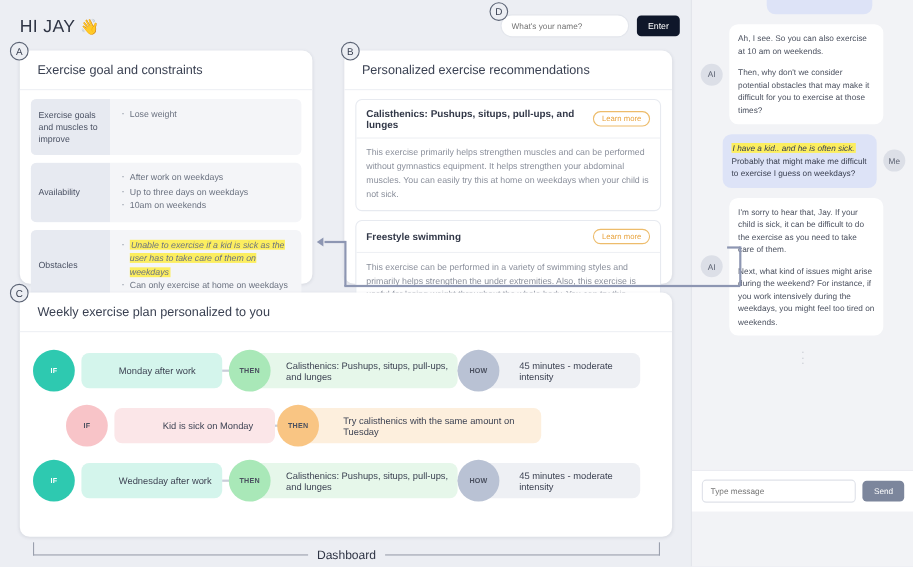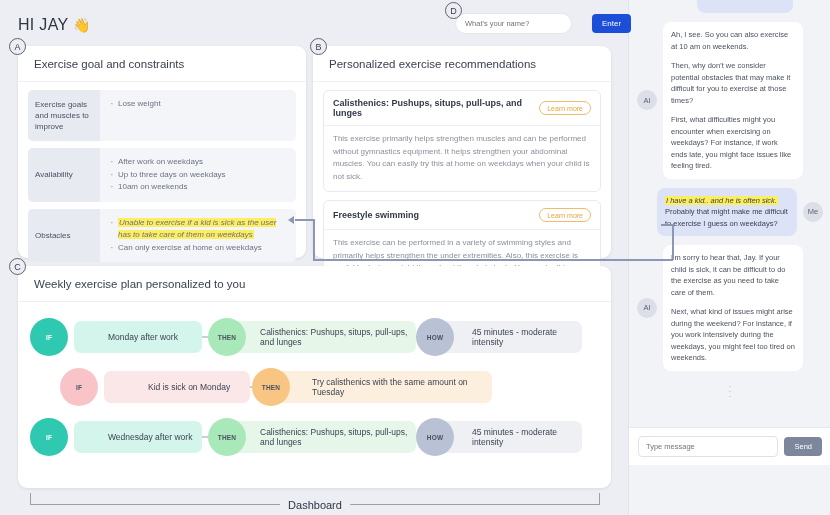--- a/index.html
+++ b/index.html
@@ -25,21 +25,21 @@
   .card {
     position: absolute; background: #ffffff; border-radius: 9px;
     box-shadow: 0 1px 3px rgba(40,50,80,.10);
   }
   .card-title {
     font-size: 11.5px; color: #3a4152; padding: 12px 16px 11px 16px;
     border-bottom: 1px solid #eef0f4;
   }
 
   
-  #panelA { left: 18px; top: 46px; width: 288px; height: 212px; }
+  #panelA { left: 18px; top: 46px; width: 266px; height: 212px; }
   .ctable { padding: 8px 10px 0 10px; }
   .crow { display: flex; border-radius: 5px; overflow: hidden; margin-bottom: 7px; background: #f4f5f8; }
   .clabel {
     width: 72px; flex: 0 0 72px; background: #e7eaf1; color: #4a5163;
     font-size: 8px; line-height: 11px; padding: 9px 7px; display: flex; align-items: center;
   }
   .cbody { flex: 1; padding: 8px 9px; }
   .cbody ul { list-style: none; }
   .cbody li {
     font-size: 8px; line-height: 12.5px; color: #6b7280; position: relative; padding-left: 9px;
@@ -130,28 +130,28 @@
     font-size: 7.5px; color: #9aa0ac; padding: 5px 7px; font-family: inherit;
   }
   .send-btn {
     background: #7c869c; color: #fff; font-size: 7.5px; border: none; border-radius: 4px;
     padding: 5px 10px; font-family: inherit;
   }
 
   
   .name-bar {
     position: absolute; left: 455px; top: 12px; width: 158px; height: 23px;
-    display: flex; align-items: center; gap: 20px; z-index: 15;
+    display: flex; align-items: center; gap: 7px; z-index: 15;
   }
   .name-input {
     flex: 1; border: 1px solid #e3e6ec; border-radius: 11px; background: #fff;
     font-size: 7.5px; color: #a2a8b4; padding: 5px 9px; font-family: inherit;
   }
   .enter-btn {
-    background: #1d4ed8; color: #fff; font-size: 8px; border: none; border-radius: 4px;
+    background: #0f172a; color: #fff; font-size: 8px; border: none; border-radius: 4px;
     padding: 5px 10px; font-family: inherit;
   }
 
   
   .link { position: absolute; background: #8d96b2; z-index: 12; }
   .arrowhead {
     position: absolute; width: 0; height: 0;
     border-top: 4px solid transparent; border-bottom: 4px solid transparent;
     border-right: 6px solid #8d96b2; z-index: 12;
   }
@@ -310,21 +310,20 @@
   <div class="chatpanel">
     <div class="chat-scroll">
 
       <div class="clipped"></div>
 
       <div class="msg ai">
         <div class="avatar">AI</div>
         <div class="bubble ai">
           <p>Ah, I see. So you can also exercise at 10 am on weekends.</p>
           <p>Then, why don't we consider potential obstacles that may make it difficult for you to exercise at those times?</p>
-          <p>First, what difficulties might you encounter when exercising on weekdays? For instance, if work ends late, you might face issues like feeling tired.</p>
         </div>
       </div>
 
       <div class="msg me">
         <div class="bubble me">
           <span class="hl">I have a kid.. and he is often sick.</span><span> Probably that might make me difficult to exercise I guess on weekdays?</span>
         </div>
         <div class="avatar">Me</div>
       </div>
 

